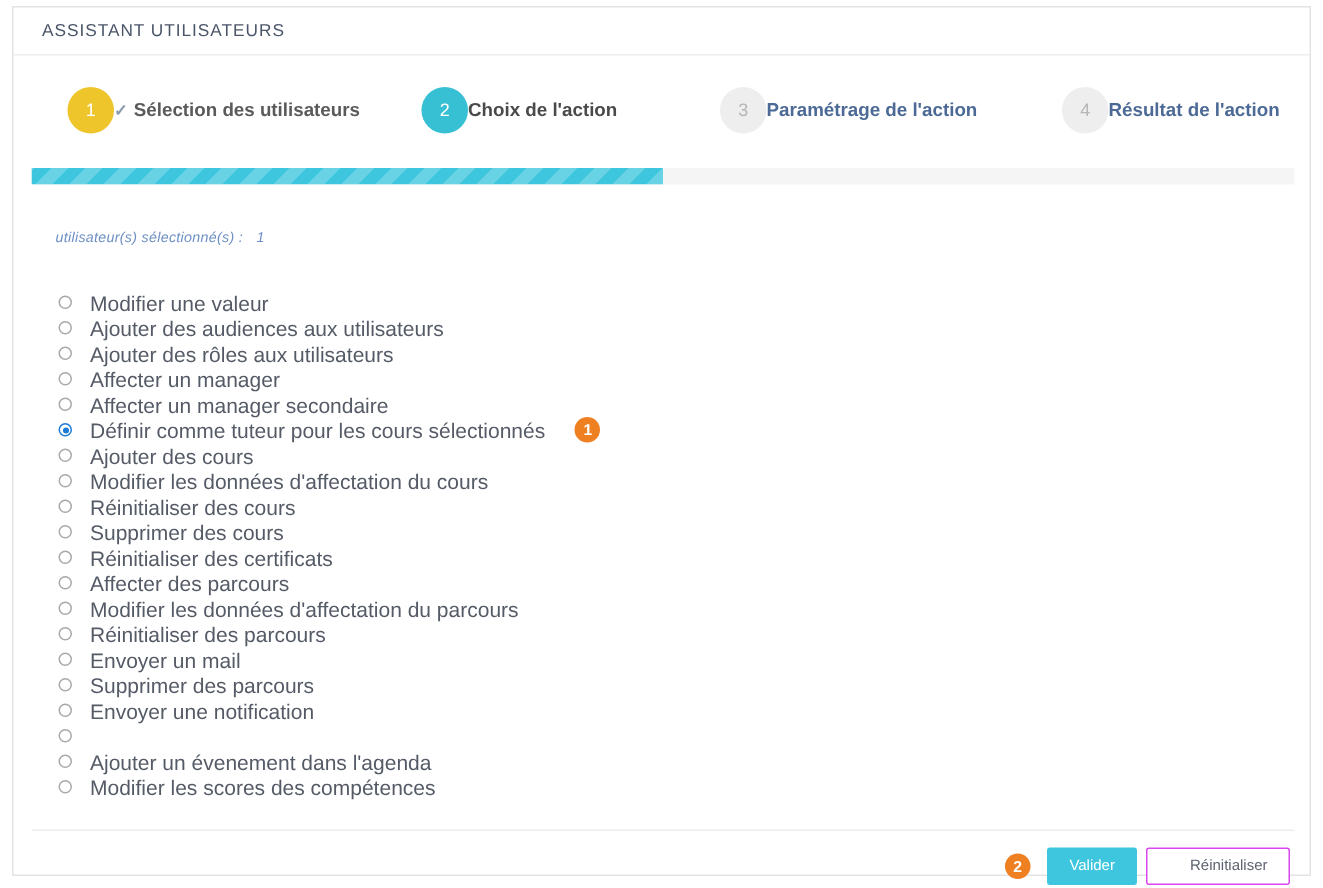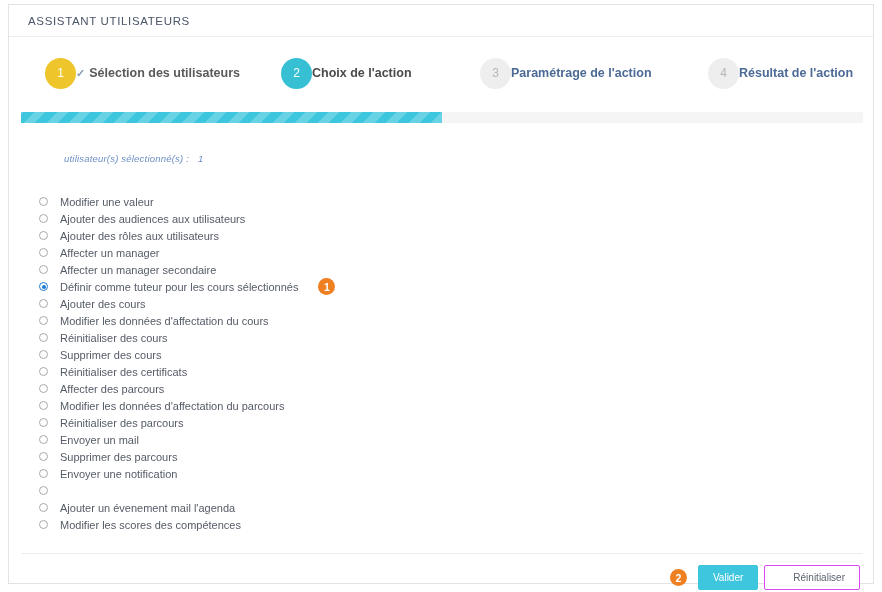--- a/index.html
+++ b/index.html
@@ -118,21 +118,20 @@
 
   
   .selected-info {
     position: absolute;
     left: 28px;
     top: 148px;
     font-size: 9.5px;
     font-style: italic;
     color: #6d8fc4;
     letter-spacing: 0.2px;
-    margin-left: 27px;
   }
   .selected-info .count {
     margin-left: 9px;
     font-style: italic;
   }
 
   
   .options {
     position: absolute;
     left: 30px;
@@ -164,21 +163,21 @@
     position: absolute;
     left: 1.5px;
     top: 1.5px;
     width: 4px;
     height: 4px;
     border-radius: 50%;
     background: #1a7ad4;
   }
   .option-label {
     margin-left: 12px;
-    font-size: 11px;
+    font-size: 14px;
     color: #555b66;
     white-space: nowrap;
   }
 
   
   .badge {
     width: 17px;
     height: 17px;
     border-radius: 50%;
     background: #ef8022;
@@ -346,21 +345,21 @@
       </div>
       <div class="option-row">
         <span class="radio"></span>
         <span class="option-label">Envoyer une notification</span>
       </div>
       <div class="option-row">
         <span class="radio"></span>
       </div>
       <div class="option-row">
         <span class="radio"></span>
-        <span class="option-label">Ajouter un évenement mail l'agenda</span>
+        <span class="option-label">Ajouter un évenement dans l'agenda</span>
       </div>
       <div class="option-row">
         <span class="radio"></span>
         <span class="option-label">Modifier les scores des compétences</span>
       </div>
     </div>
 
   <div class="footer-divider"></div>
 
   <div class="footer">

